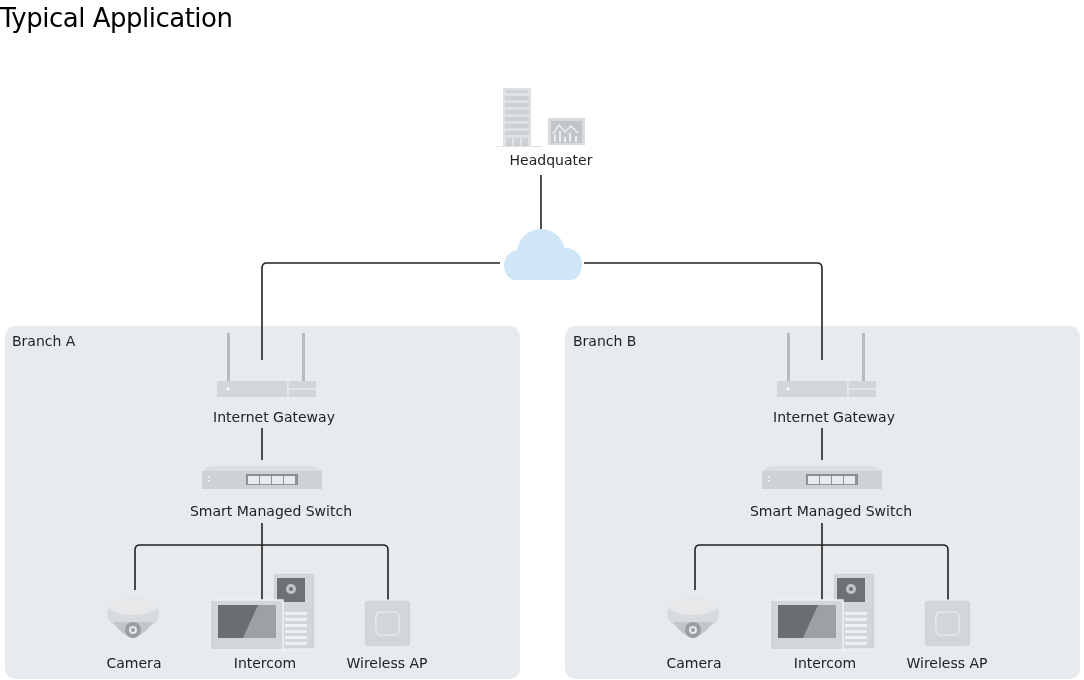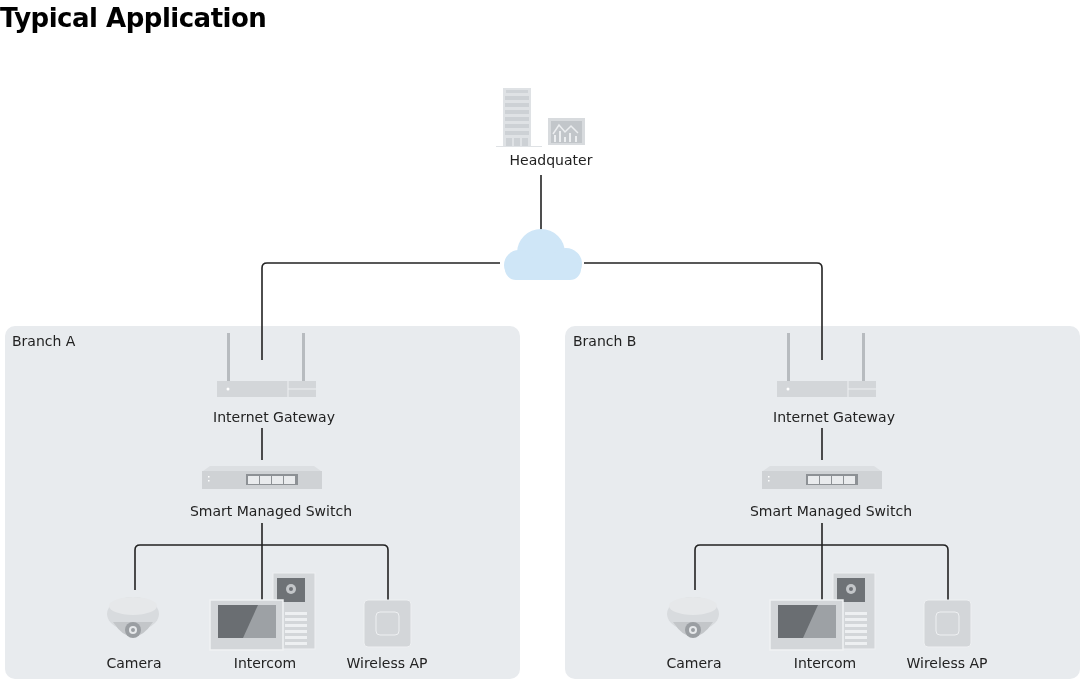--- a/index.html
+++ b/index.html
@@ -1,17 +1,17 @@
 <!DOCTYPE html>
 <html><head>
 <meta charset="utf-8">
 <style>
   html, body { margin:0; padding:0; background:#ffffff; }
   body { width:1084px; height:680px; position:relative; overflow:hidden; font-family:"Liberation Sans", sans-serif; }
-  .title { position:absolute; left:0; top:3px; font-family:"DejaVu Sans", sans-serif; font-weight:bold; font-size:26px; color:#000; letter-spacing:-0.5px; }
+  .title { position:absolute; left:0; top:3px; font-family:"DejaVu Sans", sans-serif; font-weight:normal; font-size:26px; color:#000; letter-spacing:-0.5px; }
   svg { position:absolute; left:0; top:0; }
   .lbl { font-family:"DejaVu Sans", sans-serif; font-size:14px; fill:#222; }
   .blbl { font-family:"DejaVu Sans", sans-serif; font-size:14px; fill:#222; }
 </style>
 </head>
 <body>
 
 <div class="title">Typical Application</div>
 
 <svg width="1084" height="680" viewBox="0 0 1084 680">

